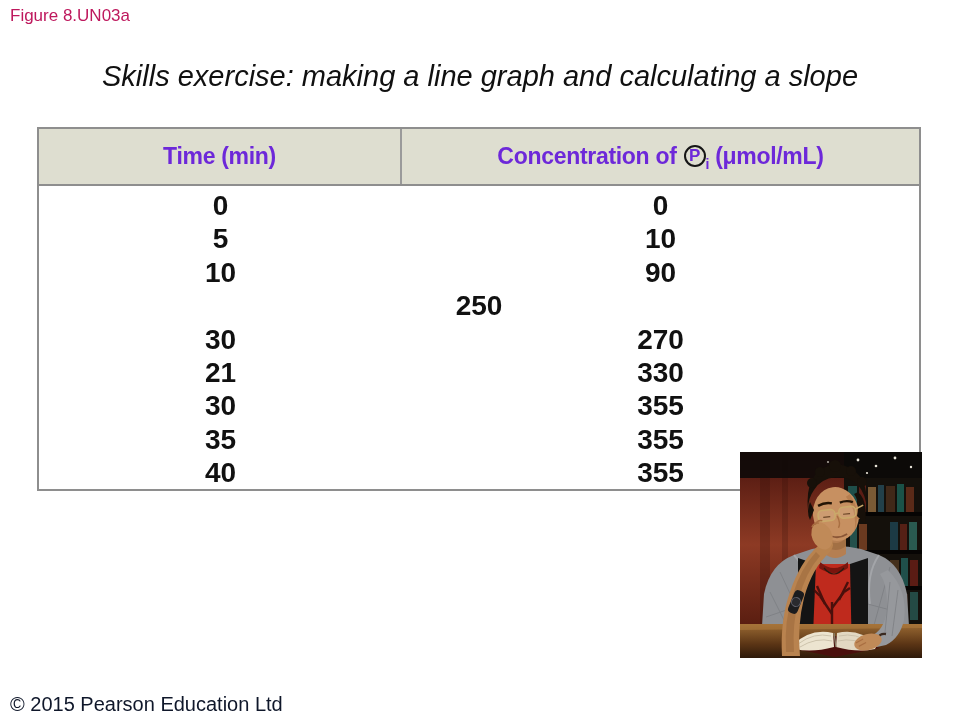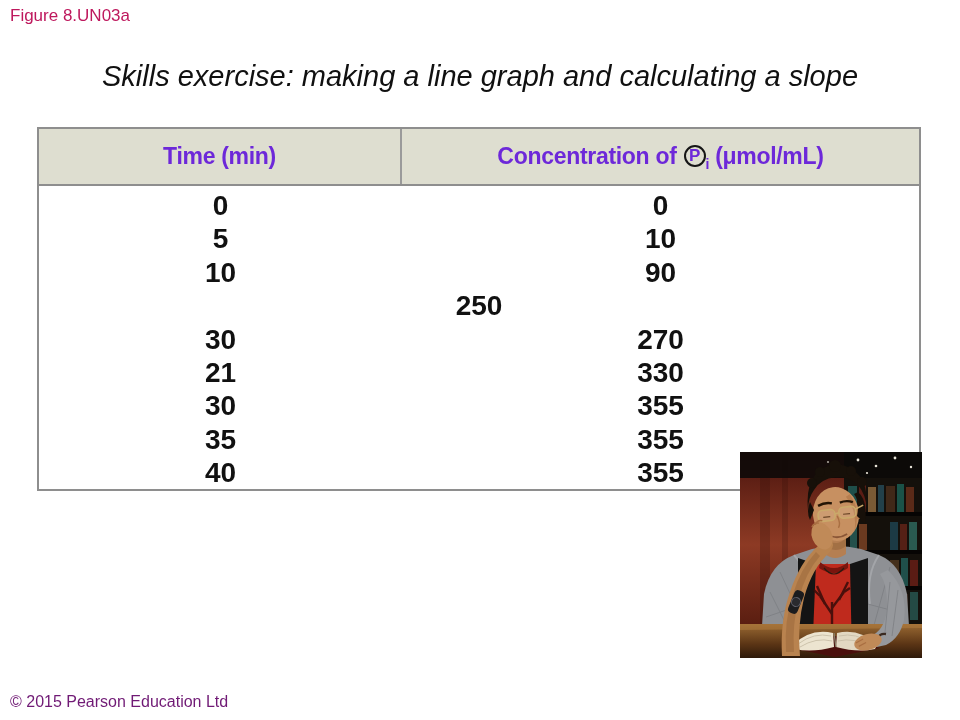--- a/index.html
+++ b/index.html
@@ -111,22 +111,22 @@
     left: 740px;
     top: 452px;
     width: 182px;
     height: 206px;
   }
   .photo svg { display: block; }
   .copyright {
     position: absolute;
     left: 10px;
     top: 693px;
-    font-size: 16px;
-    color: #701a75;
+    font-size: 20px;
+    color: #0f172a;
   }
 </style>
 </head>
 <body>
 
 <div class="slide">
 
   <div class="figure-label">Figure 8.UN03a</div>
 
   <div class="slide-title">Skills exercise: making a line graph and calculating a slope</div>

